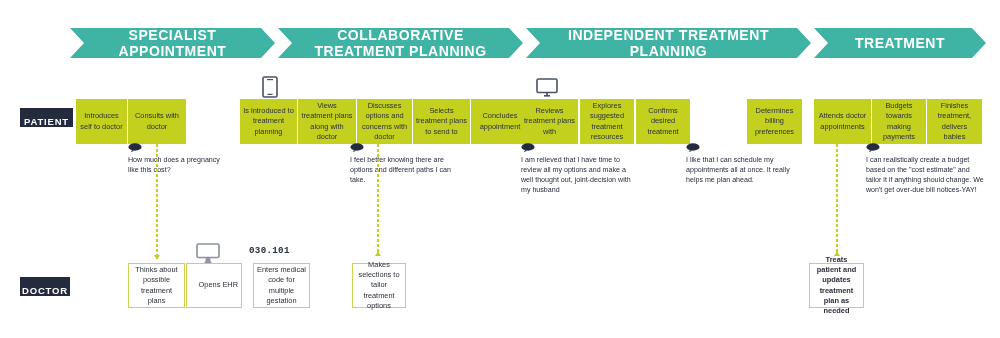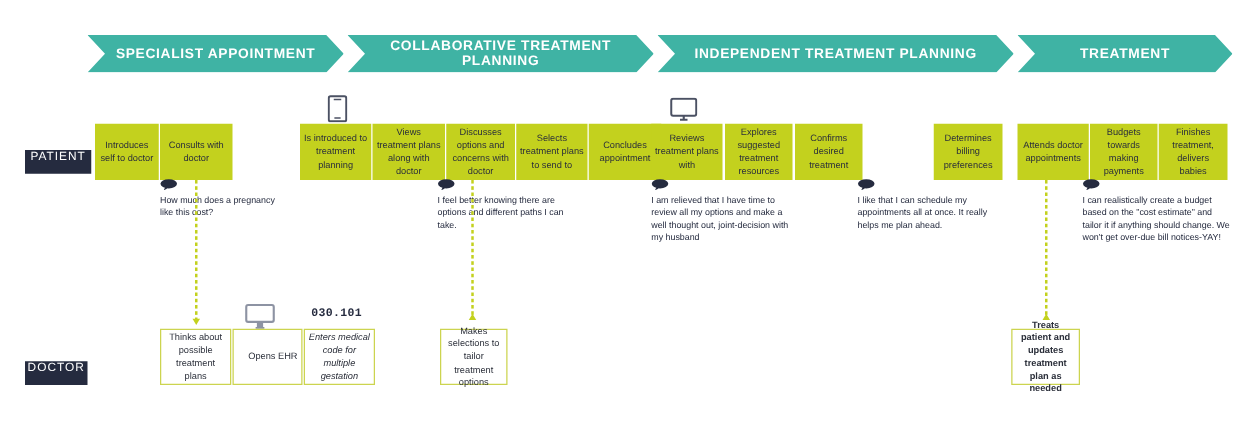--- a/index.html
+++ b/index.html
@@ -15,44 +15,43 @@
     width: 1000px; height: 338px;
     background: #ffffff;
   }
 
   
   .phase {
     position: absolute;
     height: 30px;
     background: #3fb3a4;
     color: #ffffff;
-    font-size: 11px;
+    font-size: 14px;
     font-weight: bold;
     letter-spacing: 0.55px;
     display: flex;
     align-items: center;
     justify-content: center;
     text-align: center;
     padding: 0 22px;
     clip-path: polygon(0 0, calc(100% - 14px) 0, 100% 50%, calc(100% - 14px) 100%, 0 100%, 14px 50%);
   }
 
   
   .rowlabel {
     position: absolute;
     background: #252b3f;
     color: #ffffff;
     font-size: 9.5px;
-    font-weight: normal;
+    font-weight: bold;
     letter-spacing: 0.8px;
     display: flex;
-    align-items: flex-start;
+    align-items: flex-end;
     justify-content: center;
     height: 19px;
-    margin-top: 12px;
   }
 
   
   .pbox {
     position: absolute;
     background: #c3d11e;
     color: #2b2f3a;
     font-size: 7.4px;
     line-height: 1.38;
     text-align: center;
@@ -272,21 +271,21 @@
   <div class="codelabel" style="left:249px; top:245px;">
     <span>030.101</span>
   </div>
 
   <div class="dbox" style="left:128px; top:263px; width:57px;">
     <span>Thinks about possible treatment plans</span>
   </div>
   <div class="dbox" style="left:186px; top:263px; width:56px;justify-content:flex-end;">
     <span>Opens EHR</span>
   </div>
-  <div class="dbox" style="left:243px; top:263px; width:57px;font-style:italic;">
+  <div class="dbox" style="left:253px; top:263px; width:57px;">
     <span>Enters medical code for multiple gestation</span>
   </div>
   <div class="dbox" style="left:352px; top:263px; width:54px;">
     <span>Makes selections to tailor treatment options</span>
   </div>
   <div class="dbox" style="left:809px; top:263px; width:55px;font-weight:bold;">
     <span>Treats patient and updates treatment plan as needed</span>
   </div>
 
 </div>

